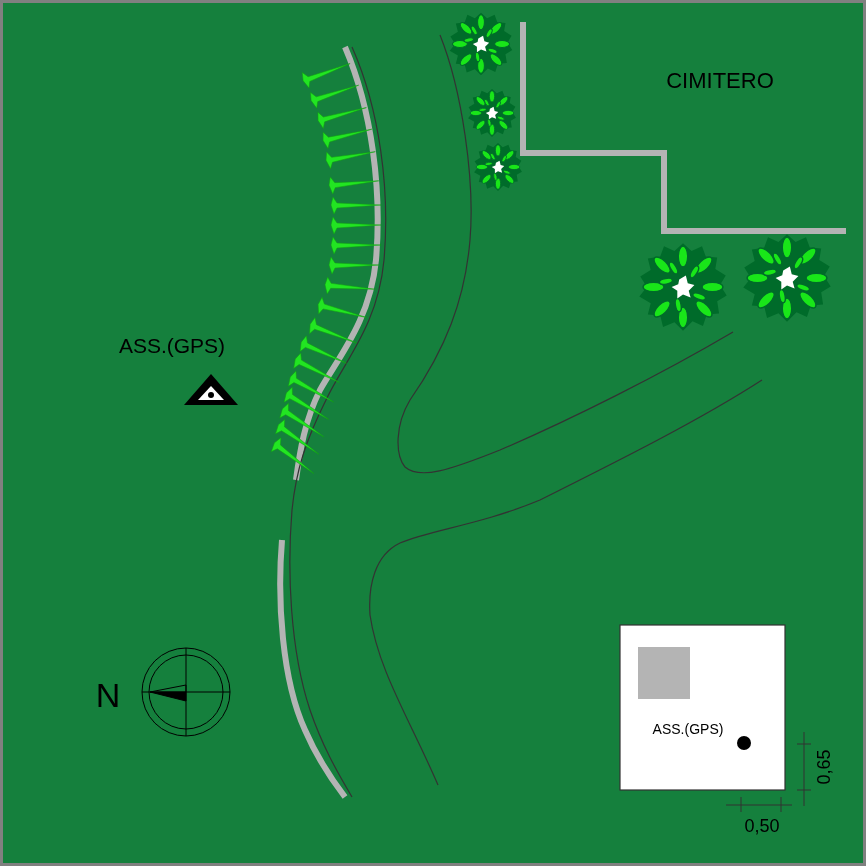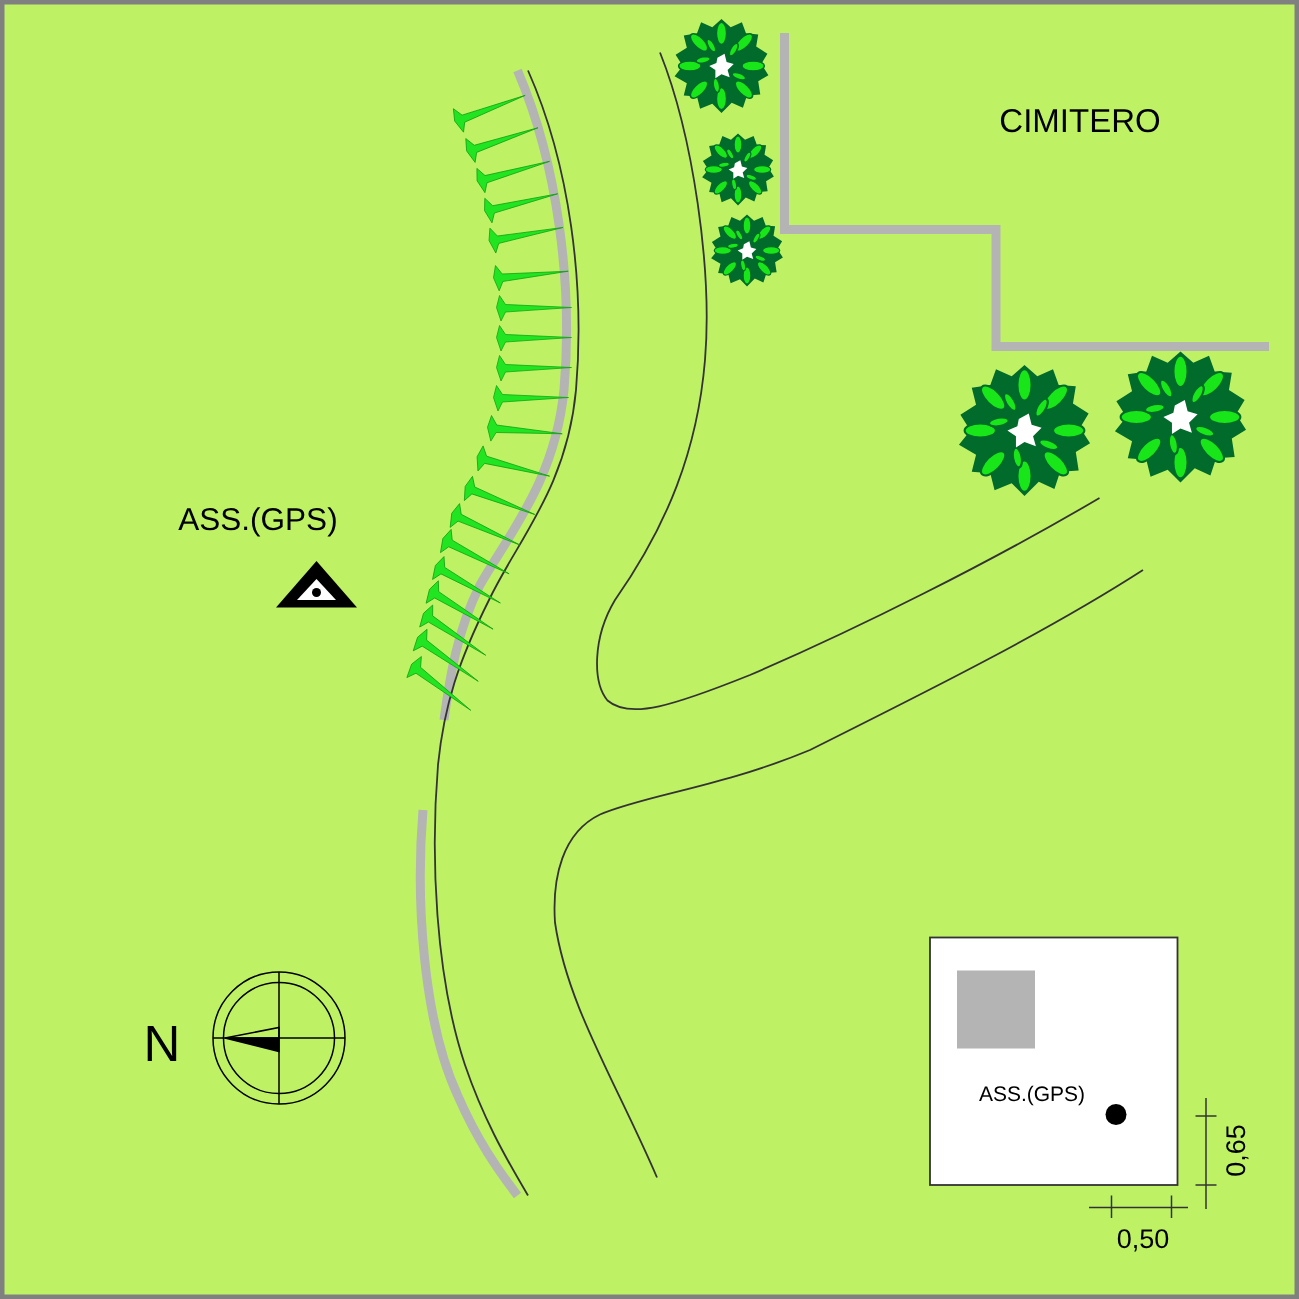--- a/index.html
+++ b/index.html
@@ -1,19 +1,19 @@
 <!DOCTYPE html>
 <html><head>
 <meta charset="utf-8">
 <style>
   html, body { margin: 0; padding: 0; background: #ffffff; }
   #canvas {
     position: relative;
     width: 866px; height: 866px;
-    background: #bef264;
+    background: #15803d;
     overflow: hidden;
   }
   #canvas svg { position: absolute; left: 0; top: 0; }
   .lbl {
     font-family: "Liberation Sans", sans-serif;
     fill: #000000;
   }
 </style>
 </head>
 <body>

